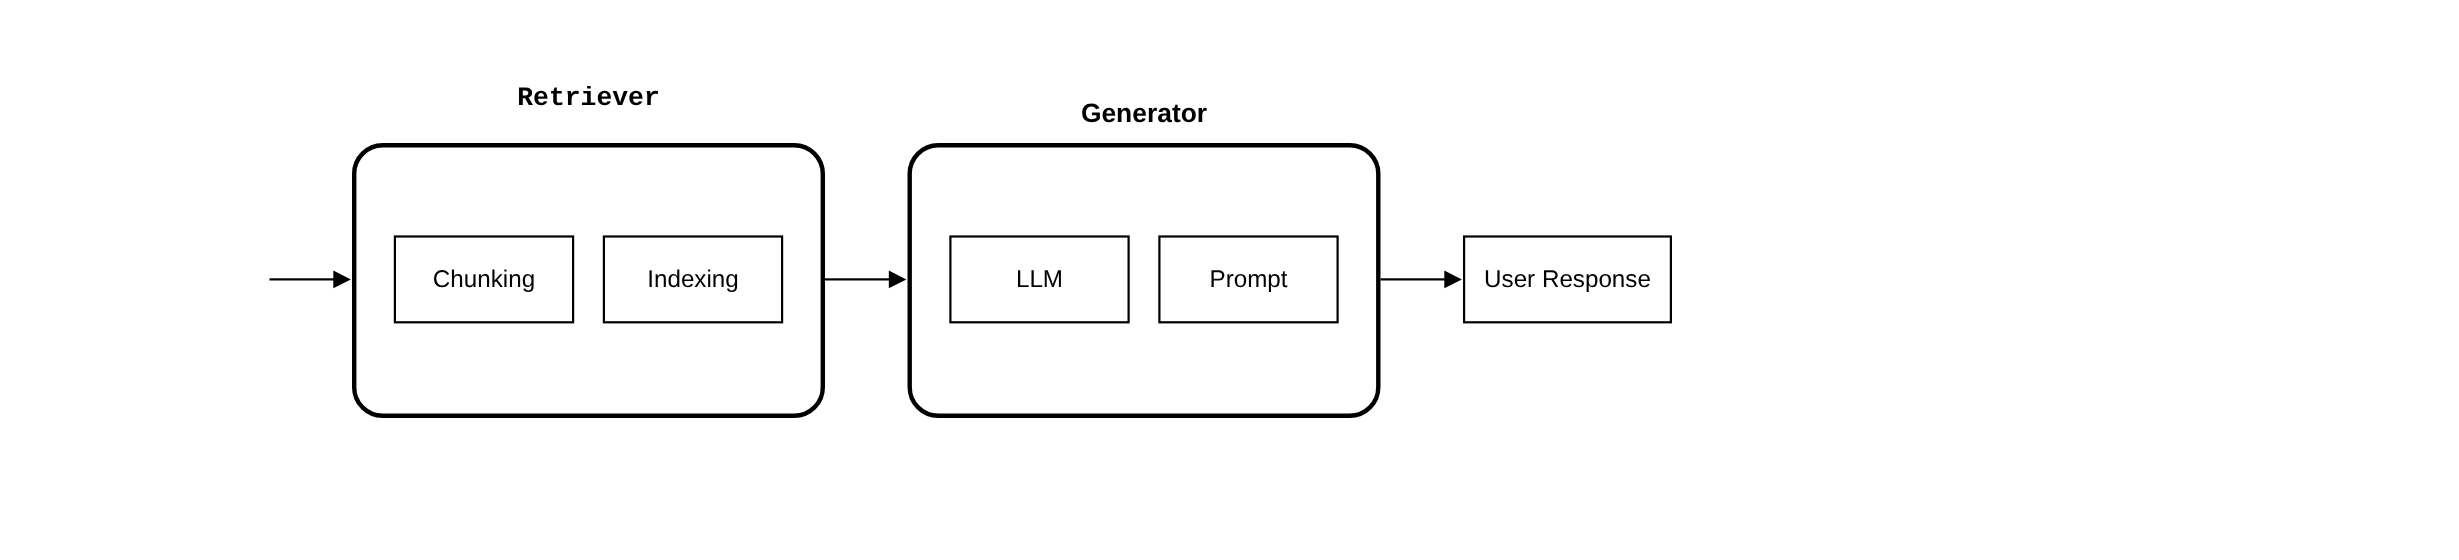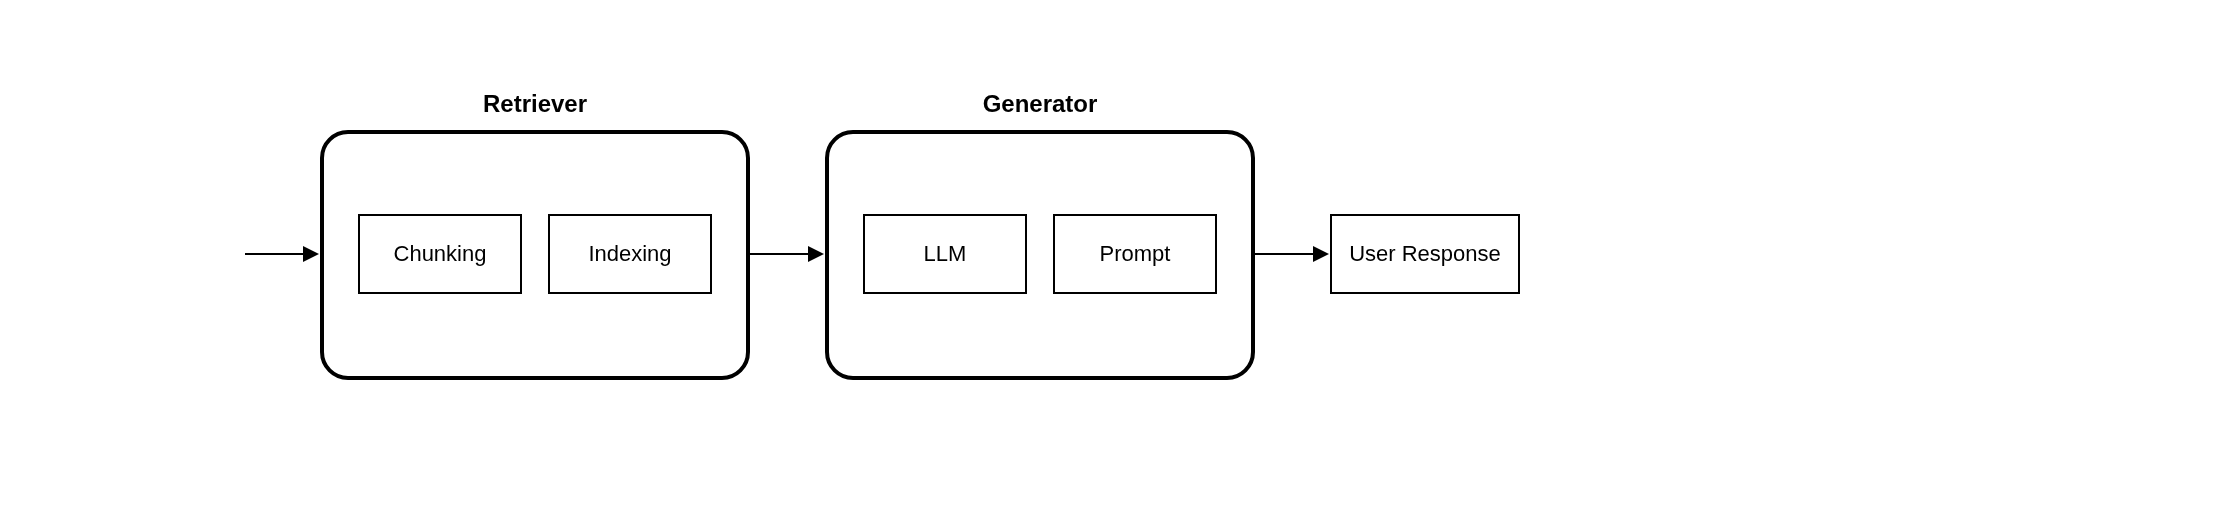--- a/index.html
+++ b/index.html
@@ -58,21 +58,21 @@
   </style>
 </head>
 <body>
 
 <div class="diagram">
 
 
   <div class="arrow-line" style="left:245px; top:253px; width:60px;"></div>
   <div class="arrow-head" style="left:303px; top:246px;"></div>
 
-  <div class="group-label" style="left:320px; top:90px; width:430px;">Retriever</div>
+  <div class="group-label" style="left:320px; top:76px; width:430px;font-family:Liberation Mono, monospace;">Retriever</div>
   <div class="group-box" style="left:320px; top:130px; width:430px; height:250px;"></div>
 
   <div class="box" style="left:548px; top:214px; width:164px; height:80px;">
     <span>Indexing</span>
   </div>
 
   <div class="box" style="left:358px; top:214px; width:164px; height:80px;">
     <span>Chunking</span>
   </div>
 

